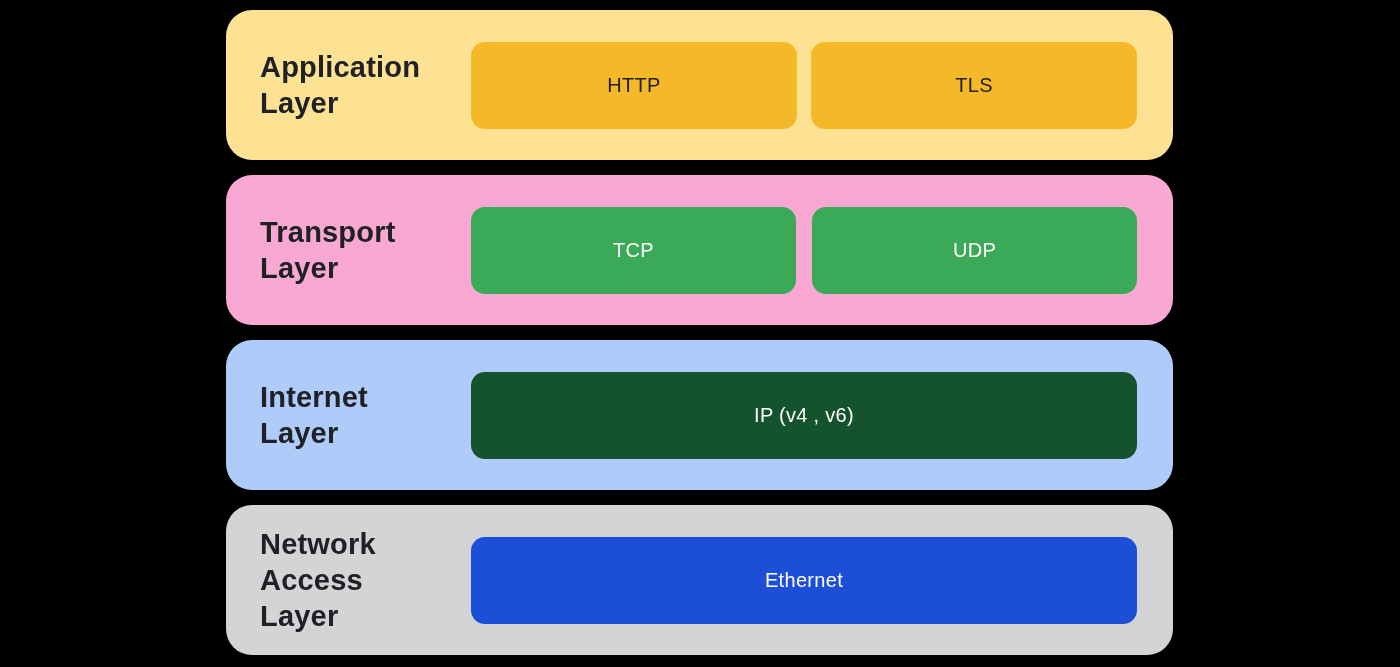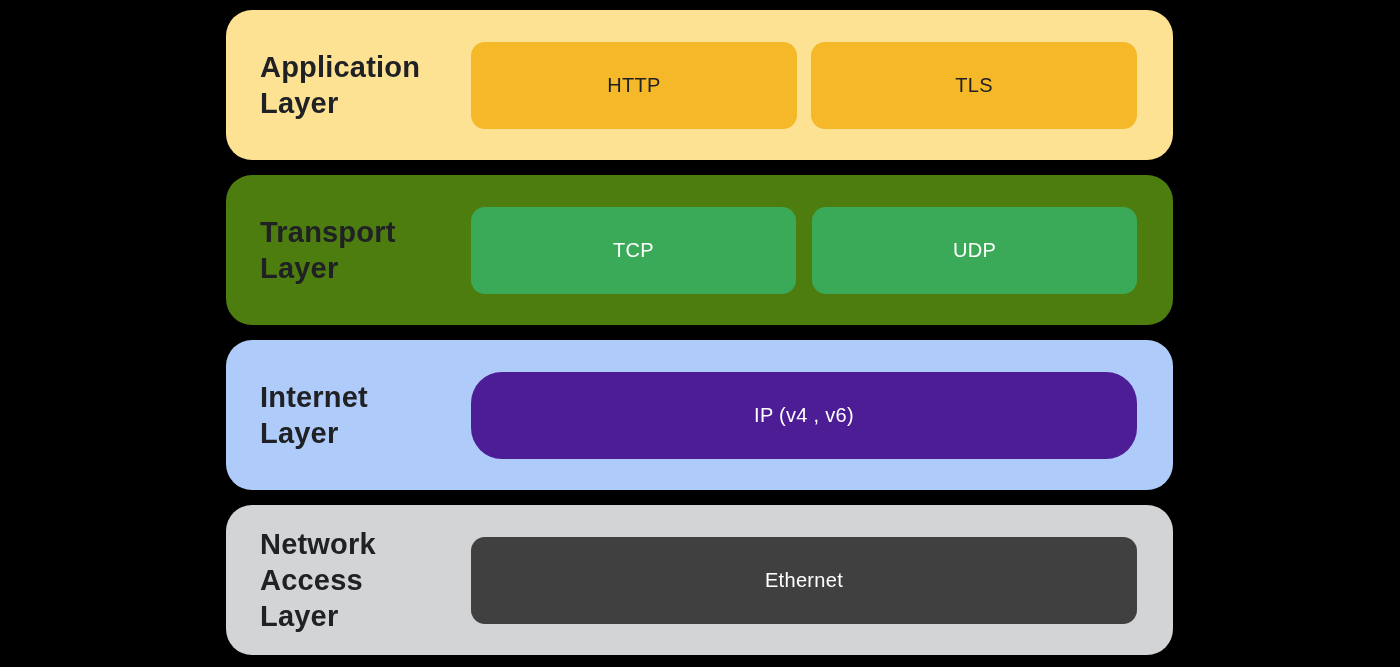--- a/index.html
+++ b/index.html
@@ -25,21 +25,21 @@
     }
     .layer {
       height: 150px;
       border-radius: 26px;
       display: flex;
       align-items: center;
       box-sizing: border-box;
       padding: 0 36px 0 34px;
     }
     .layer--application { background: #FDE293; }
-    .layer--transport   { background: #4d7c0f; }
+    .layer--transport   { background: #f9a8d4; }
     .layer--internet    { background: #AECBFA; }
     .layer--network     { background: #D2D4D6; }
 
     .layer-label {
       flex: 0 0 211px;
       width: 211px;
       font-size: 29px;
       line-height: 36px;
       font-weight: 700;
       color: #202124;
@@ -59,22 +59,22 @@
       border-radius: 14px;
       display: flex;
       align-items: center;
       justify-content: center;
       font-size: 20px;
       font-weight: 500;
       letter-spacing: 0.3px;
     }
     .pbox--yellow { background: #F5B829; color: #202124; }
     .pbox--green  { background: #3AAA58; color: #FFFFFF; }
-    .pbox--blue   { background: #4c1d95; color: #FFFFFF; border-radius: 31px; }
-    .pbox--gray   { background: #404040; color: #FFFFFF; }
+    .pbox--blue   { background: #14532d; color: #FFFFFF; }
+    .pbox--gray   { background: #1d4ed8; color: #FFFFFF; }
   </style>
 </head>
 <body>
 
 <div class="stack">
 
   <section class="layer layer--application">
     <div class="layer-label">Application
 Layer</div>
     <div class="boxes boxes--gap14">

